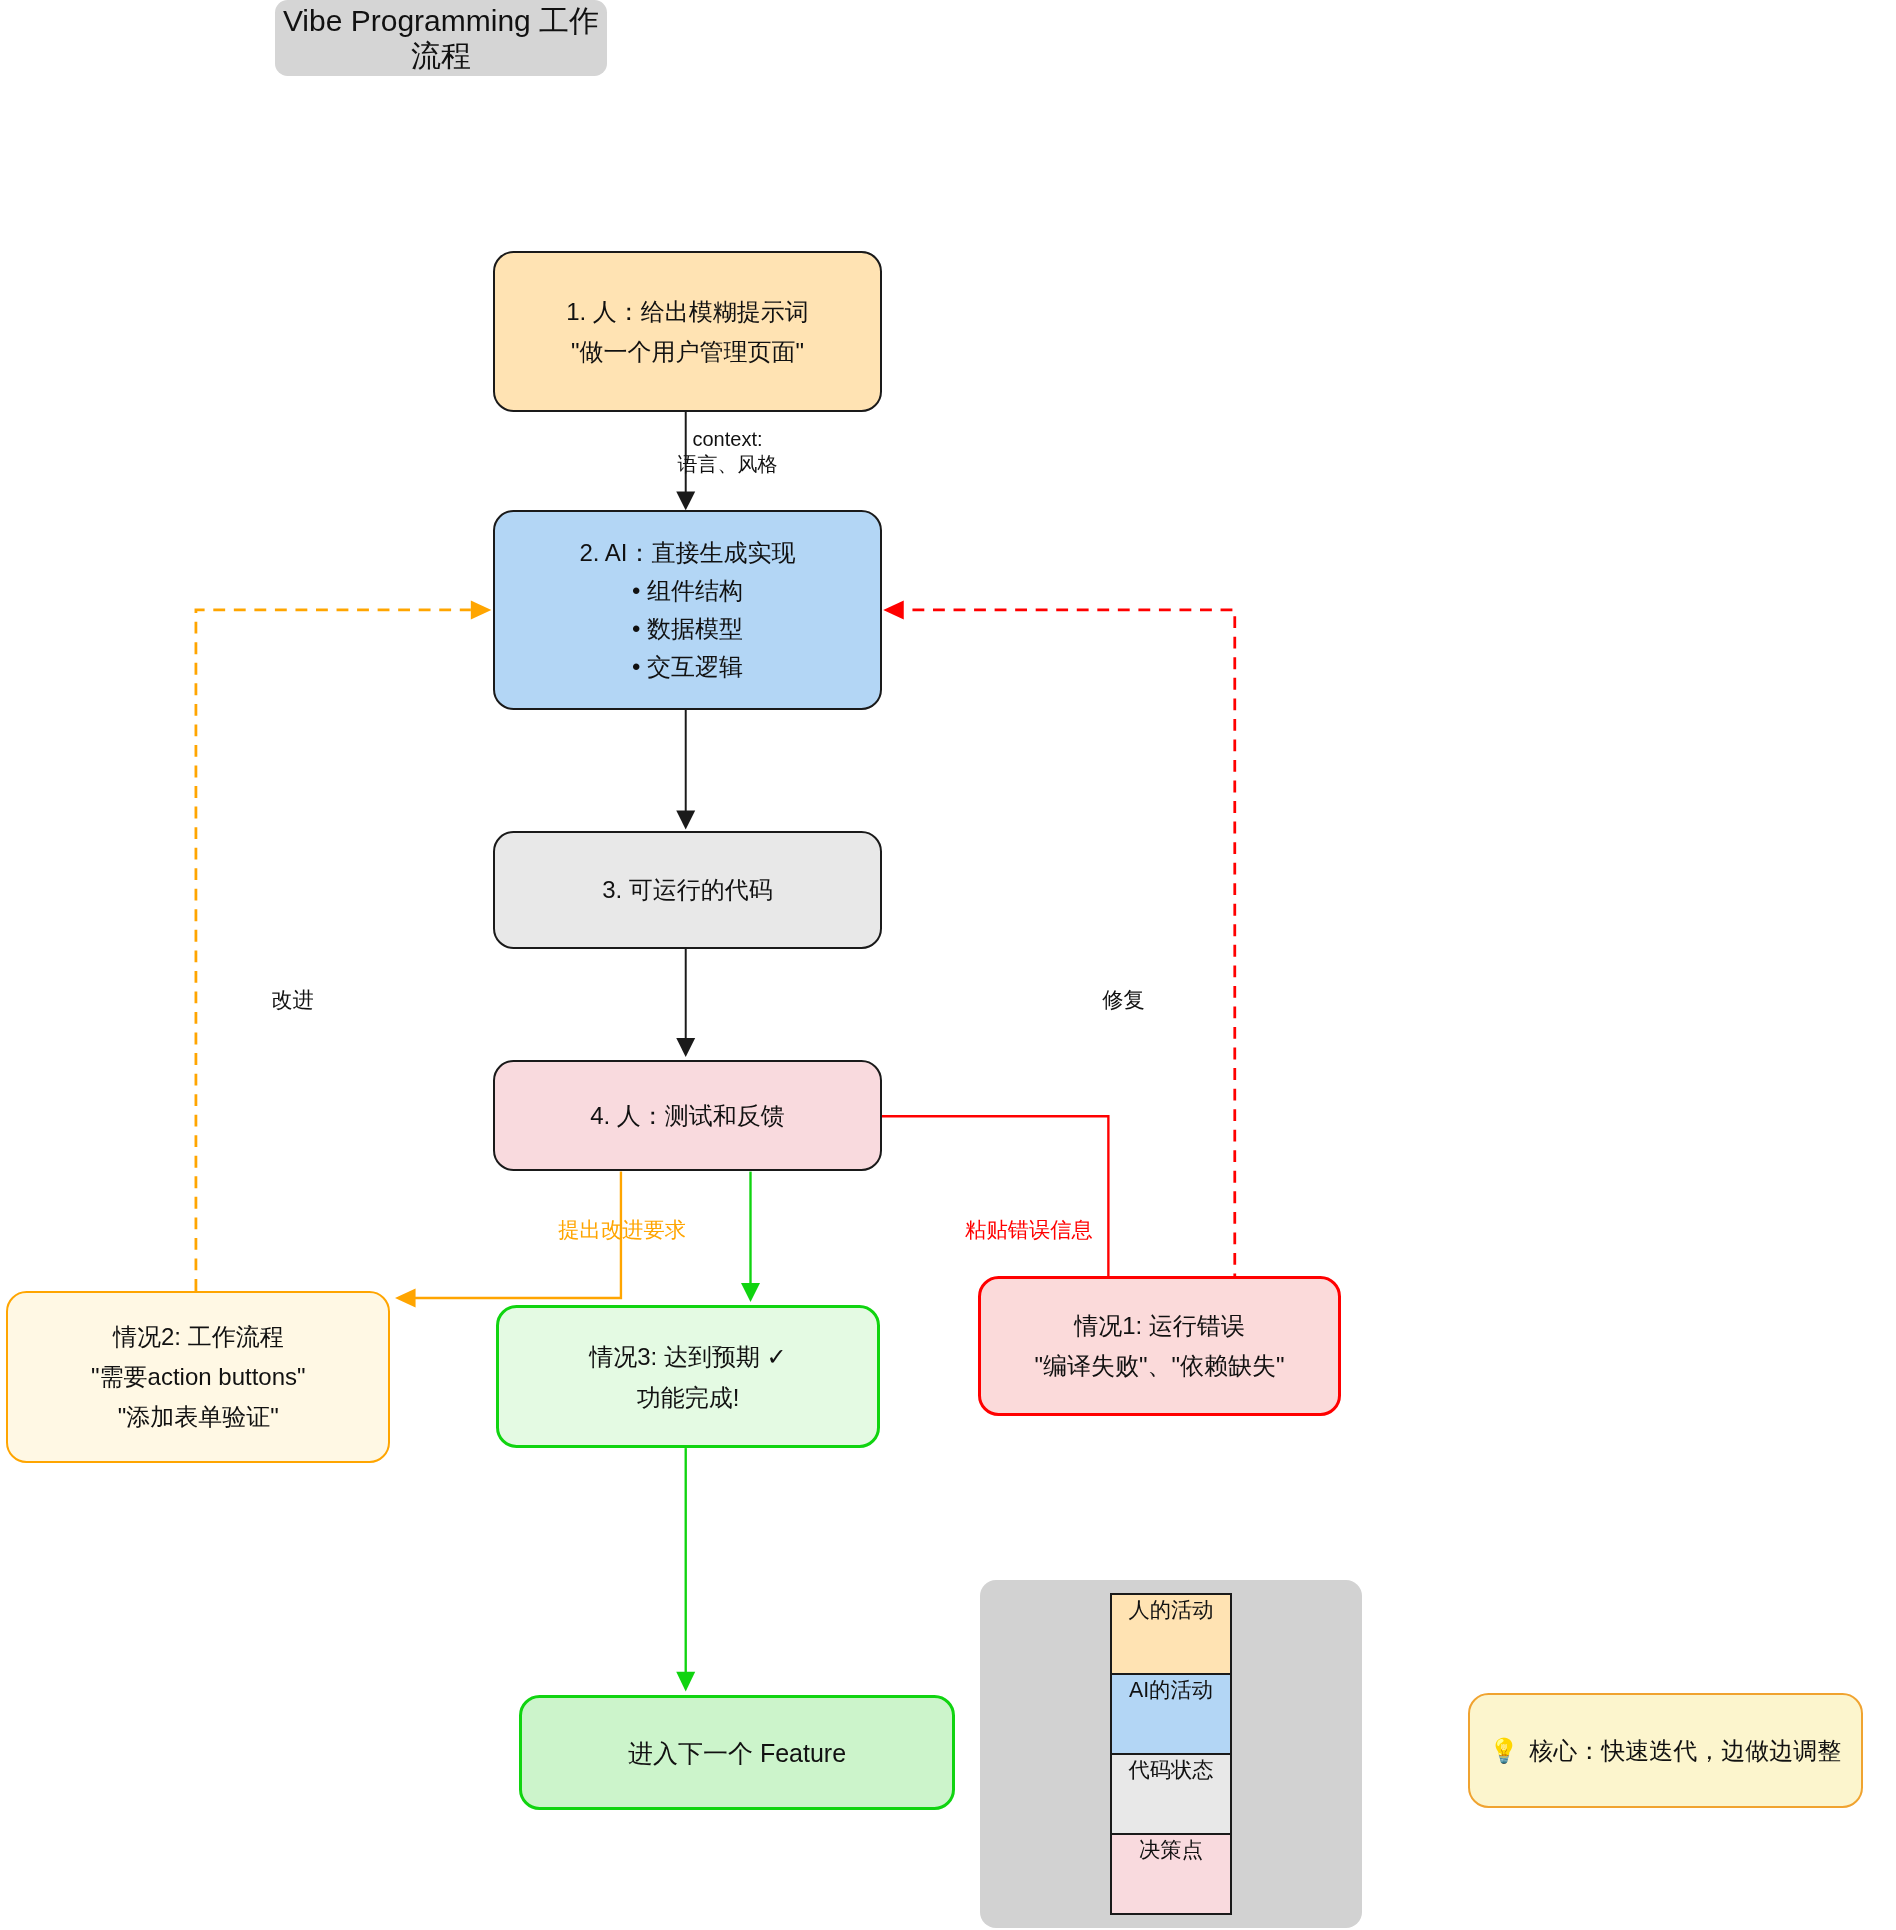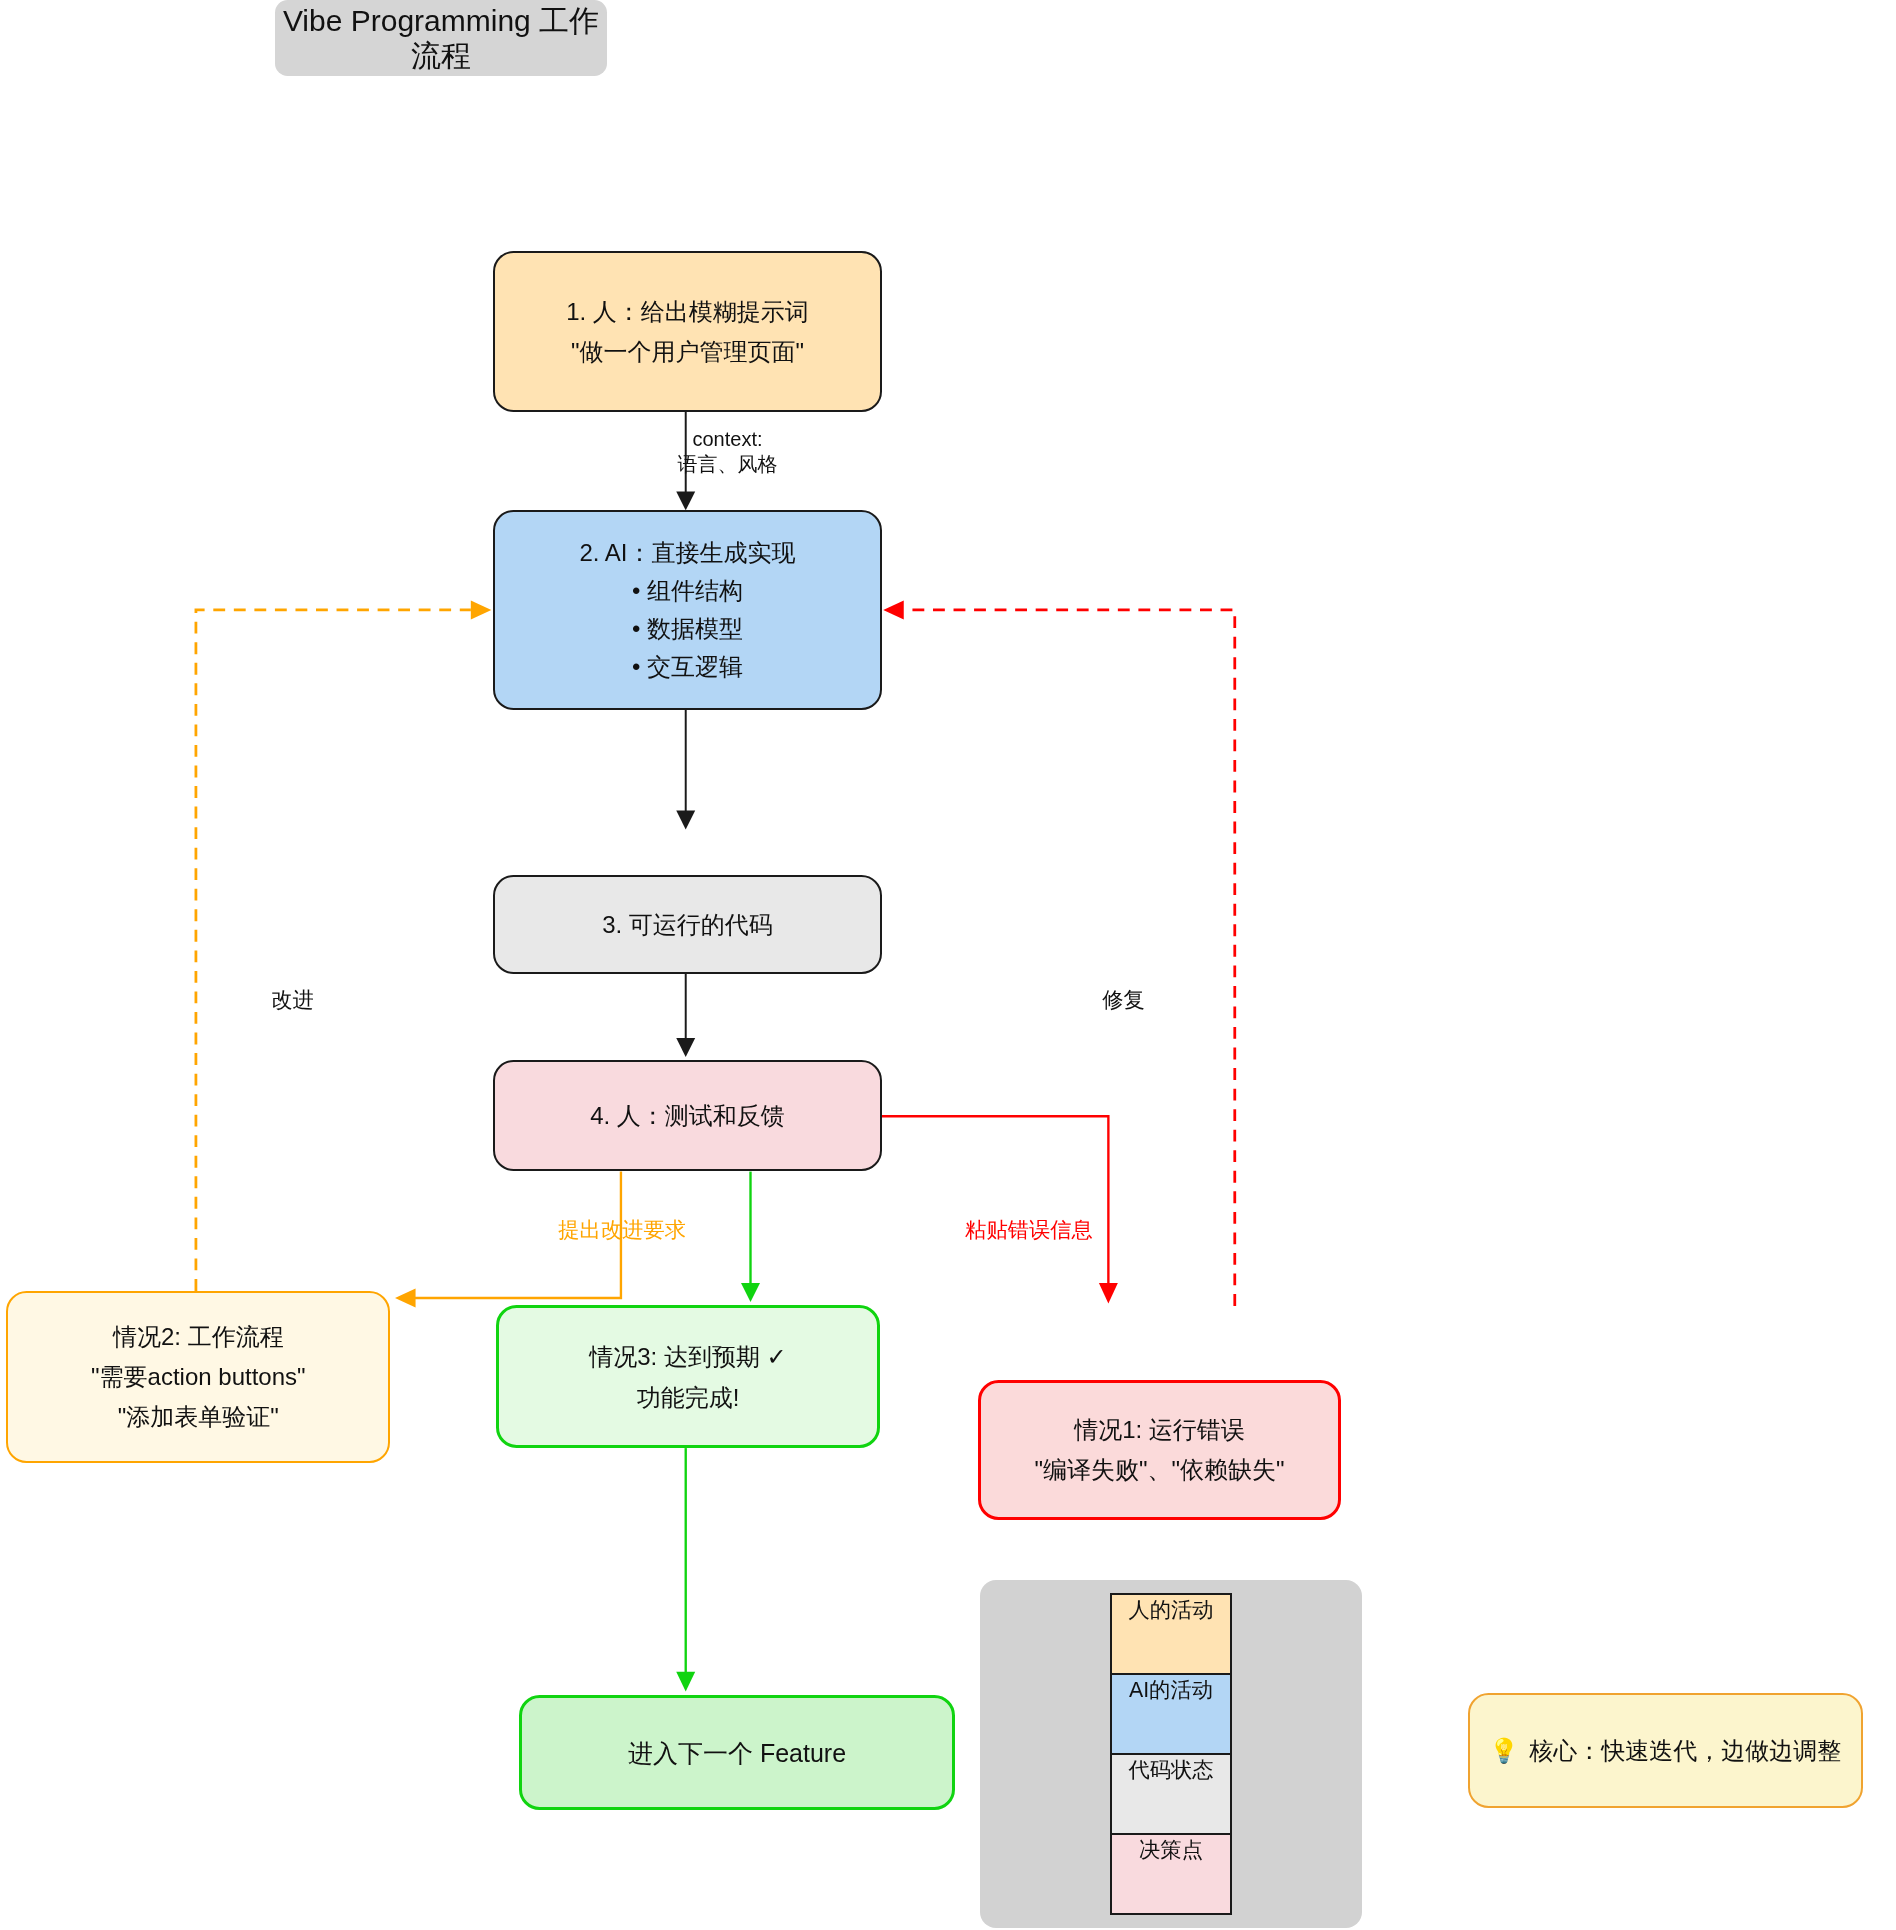--- a/index.html
+++ b/index.html
@@ -26,25 +26,25 @@
     font-size:24px;
     line-height:40px;
   }
   .title-box{
     left:275px;top:0;width:332px;height:76px;
     border:none;border-radius:12.6px;
     font-size:30px;line-height:35px;
   }
   .step1{left:493px;top:251px;width:389px;height:161px;}
   .step2{left:493px;top:510px;width:389px;height:200px;line-height:38px;}
-  .step3{left:493px;top:831px;width:389px;height:99px;margin-top:44px;}
+  .step3{left:493px;top:831px;width:389px;height:118px;}
   .step4{left:493px;top:1060px;width:389px;height:111px;}
   .case2{left:6.3px;top:1291px;width:384px;height:172px;border:2.8px solid #ffa500;}
   .case3{left:496px;top:1305px;width:384px;height:143px;border:3.6px solid #10d410;line-height:41px;}
-  .case1{left:978px;top:1380px;width:363px;height:140px;border:3.6px solid #ff0000;}
+  .case1{left:978px;top:1276px;width:363px;height:140px;border:3.6px solid #ff0000;}
   .next-box{left:496px;top:1695px;width:436px;height:115px;border:3.6px solid #10d410;font-size:25px;margin-left:23px;}
   .legend-container{
     position:absolute;left:980px;top:1580px;width:382px;height:348px;
     border-radius:16px;
     display:flex;align-items:center;justify-content:center;
   }
   .legend-stack{display:flex;flex-direction:column;}
   .legend-cell{
     box-sizing:border-box;
     width:122px;height:82px;

